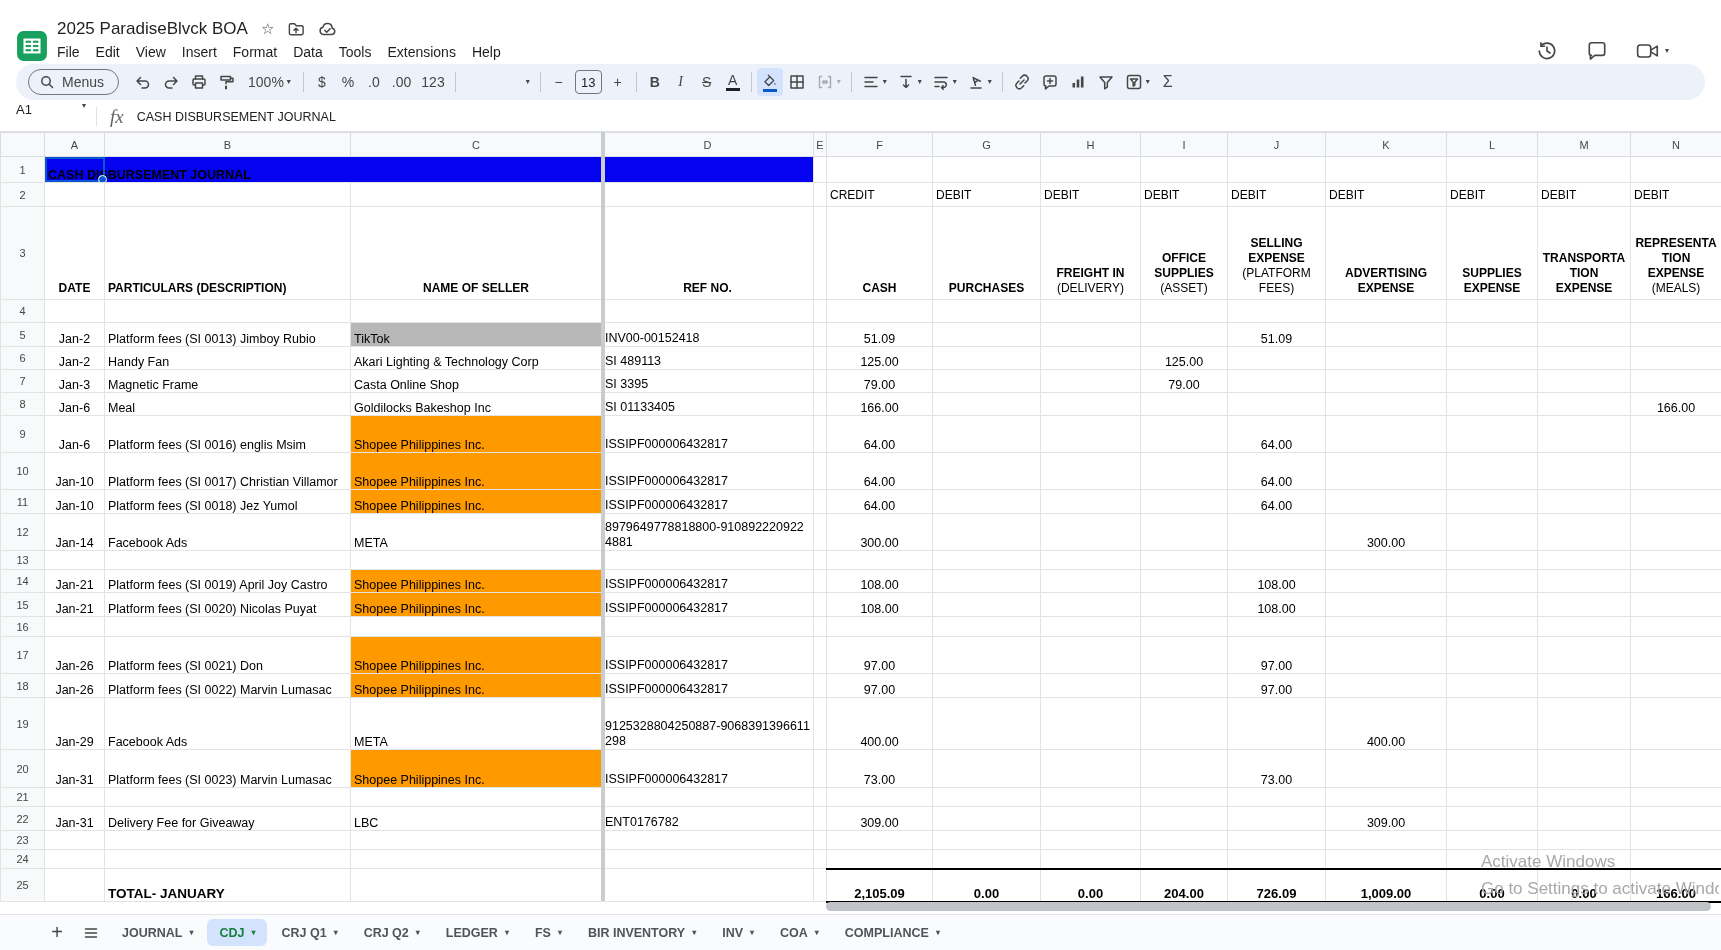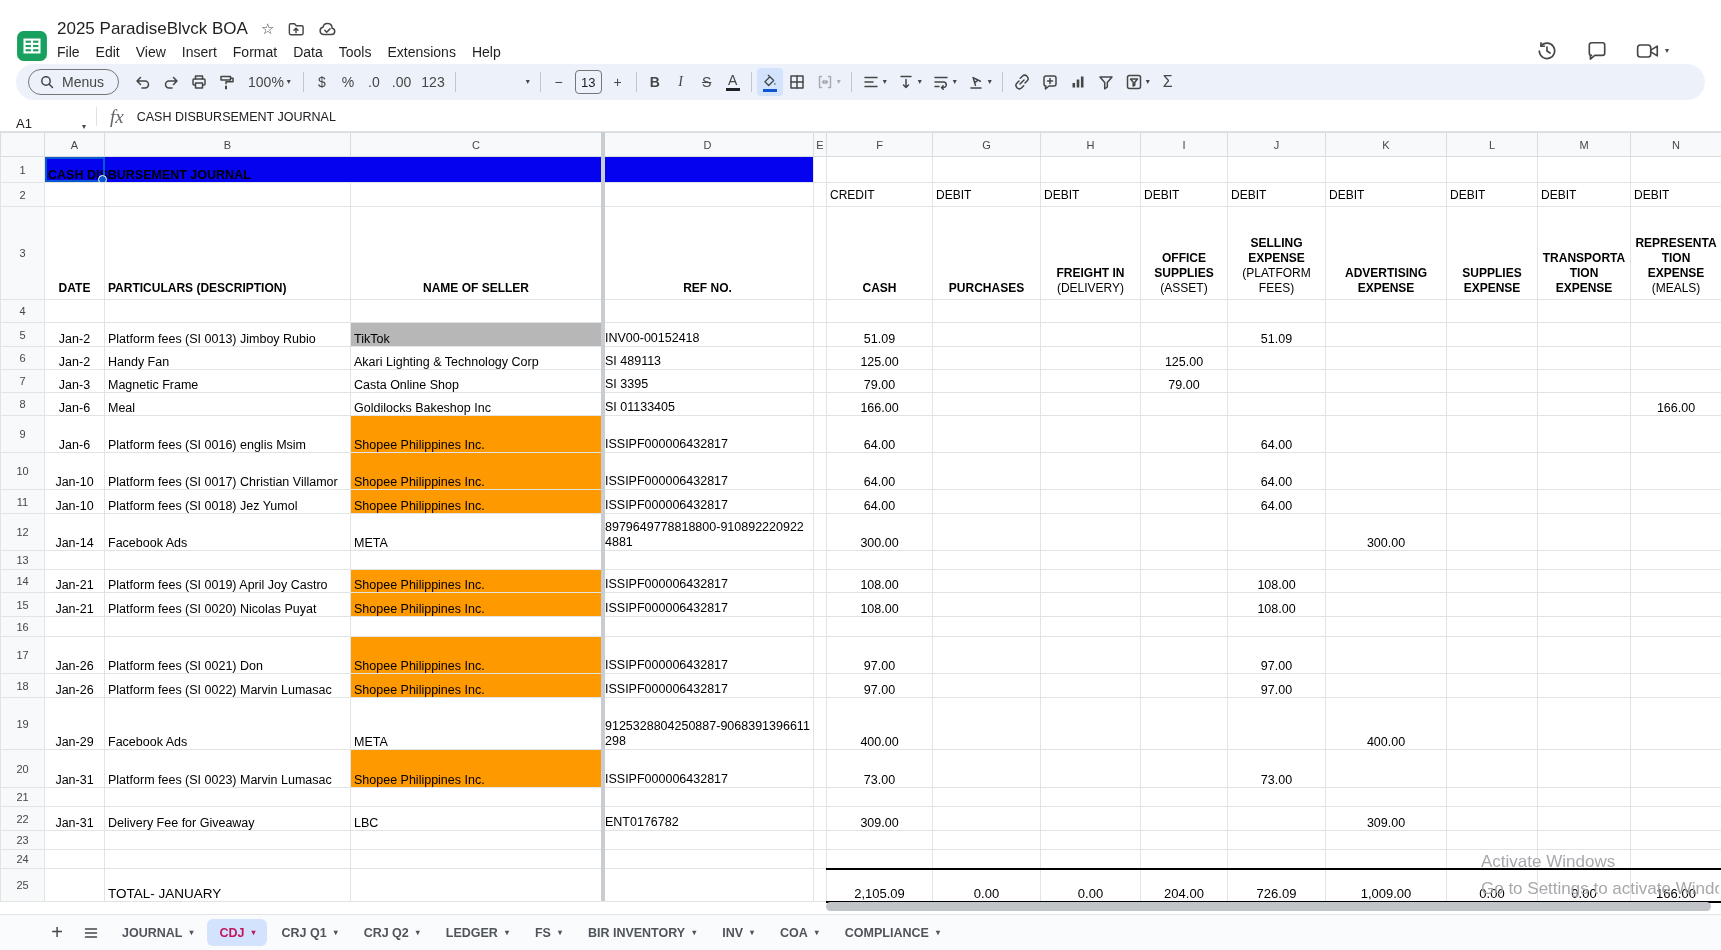--- a/index.html
+++ b/index.html
@@ -34,21 +34,21 @@
 .stack{flex-direction:column;line-height:1;gap:1px}
 .color-bar{width:14px;height:3px;background:#202124}
 .fill-btn{background:#d3e3fd}
 .fill-bar{width:14px;height:3px;background:#0b57d0}
 .disabled{opacity:.4}
 .ic{width:18px;height:18px;fill:none;stroke:#444746;stroke-width:1.5;stroke-linecap:round;stroke-linejoin:round;flex:none}
 .ic-lg{width:22px;height:22px}
 
 
 .formulabar{height:30px;display:flex;align-items:stretch;border-bottom:1px solid #dfe1e5}
-.namebox{width:96px;display:flex;align-items:flex-end;justify-content:space-between;padding:0 10px 0 16px;font-size:13px;color:#202124}
+.namebox{width:96px;display:flex;align-items:flex-start;justify-content:space-between;padding:0 10px 0 16px;font-size:13px;color:#202124}
 .fb-sep{width:1px;background:#dfe1e5;margin:5px 0}
 .fx{display:flex;align-items:center;font-style:italic;font-size:19px;color:#5f6368;padding:0 13px;font-family:"Liberation Serif",serif}
 .formula-value{display:flex;align-items:center;font-size:12.5px;color:#202124;white-space:nowrap}
 
 
 .grid{position:relative;height:782px;overflow:hidden;background:#fff}
 table.sheet{border-collapse:collapse;table-layout:fixed;width:1721px}
 .sheet th,.sheet td{border:1px solid #e2e3e3;padding:0 3px;overflow:hidden}
 .sheet thead th{height:24px;background:#f8f9fa;border-color:#d9dce0;font-size:11px;font-weight:normal;color:#444746;text-align:center;padding:0}
 .rowhead{background:#f8f9fa;border-color:#d9dce0;font-size:11px;font-weight:normal;color:#444746;text-align:center;vertical-align:middle}
@@ -62,35 +62,35 @@
 .sel-box{position:absolute;left:0;top:0;width:60px;height:100%;border:2px solid #0b57d0;pointer-events:none}
 .sel-box::after{content:"";position:absolute;right:-4px;bottom:-4px;width:7px;height:7px;border-radius:50%;background:#0b57d0;border:1px solid #fff}
 .r2{height:24px}
 .r2 td{text-align:left;font-size:12px;vertical-align:middle}
 .credit{color:#ff0000}
 .debit{color:#4a86e8}
 .r3{height:93px}
 .r3 td{font-weight:bold;font-size:12px;text-align:center;vertical-align:bottom;line-height:1.25;padding-bottom:3px;overflow-wrap:anywhere;white-space:normal}
 .r3 .col-b{text-align:left;white-space:nowrap}
 .hdr-sub{font-weight:normal}
-.total-row td{font-weight:normal}
+.total-row td{font-weight:bold}
 .total-row .col-b{font-size:13.5px}
 .total-row .num{border-top:2px solid #000;border-bottom:2px solid #000;font-size:13px}
 .freeze-line{position:absolute;left:601px;top:0;width:4px;height:769px;background:#c9ccd1}
 .hscroll{position:absolute;left:826px;right:10px;bottom:3px;height:9px;border-radius:5px;background:#c0c3c7}
 .watermark{position:absolute;right:2px;top:720px;color:#a6a8ab;pointer-events:none;width:238px;overflow:hidden}
 .wm1{font-size:17px;white-space:nowrap}
 .wm2{font-size:17px;white-space:nowrap;margin-top:7px}
 
 
 .tabbar{height:36px;background:#f9fbfd;border-top:1px solid #e3e5e8;display:flex;align-items:center;padding-left:42px;gap:4px}
 .tab-icon-btn{width:30px;height:30px;display:flex;align-items:center;justify-content:center;font-size:20px;color:#444746;border-radius:50%}
 .tab{display:flex;align-items:center;gap:7px;height:27px;padding:0 12px;font-size:12.5px;font-weight:bold;color:#50545a;border-radius:6px;white-space:nowrap}
 .tab .caret{margin:0;color:inherit}
-.tab.active{background:#d3e3fd;color:#be185d}
+.tab.active{background:#d3e3fd;color:#15803d}
 </style>
 </head>
 <body>
 
 <header class="topbar">
   <div class="logo">
     <svg width="32" height="32" viewBox="0 0 30 30">
       <rect x="1" y="1" width="28" height="28" rx="6" fill="#17a05e"></rect>
       <rect x="8" y="9" width="14" height="12" fill="none" stroke="#fff" stroke-width="2"></rect>
       <line x1="8" y1="13" x2="22" y2="13" stroke="#fff" stroke-width="2"></line>

